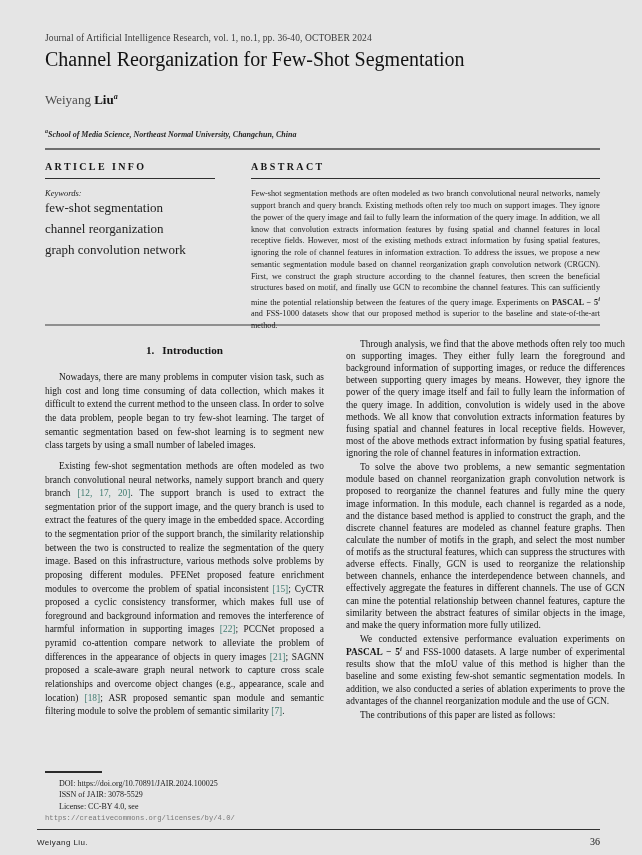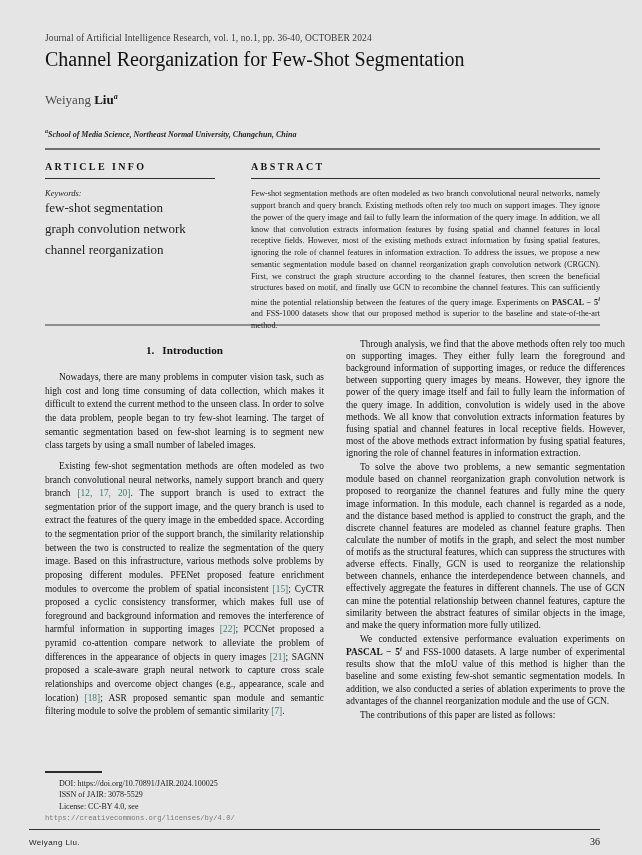--- a/index.html
+++ b/index.html
@@ -41,21 +41,21 @@
   .body-col p{text-indent:14px;}
   .col-left p{margin-bottom:7px;}
   .col-right p{margin-bottom:2px;}
   .sg-cite{color:var(--cite);}
   .sg-bi{font-weight:700;}
   .sg-sup{vertical-align:super;font-size:6.5px;font-style:italic;font-weight:700;}
   .sg-mono{font-family:"Liberation Mono", monospace;font-size:7.2px;color:var(--monourl);}
   .footnote{position:absolute;left:0;right:0;bottom:14px;text-align:left;overflow-wrap:break-word;}
   .fn-rule{width:57px;height:2px;background:#2b2b2b;margin-bottom:5px;}
   .footnote p{font-size:8px;line-height:1.45;text-indent:14px;margin:0;color:#1a1a1a;}
-  .page-footer{position:absolute;left:29px;right:42px;bottom:8px;}
+  .page-footer{position:absolute;left:37px;right:42px;bottom:8px;}
   .footer-rule{height:1.5px;background:#2f2f2f;margin-bottom:6px;}
   .footer-row{display:flex;justify-content:space-between;align-items:baseline;}
   .footer-author{font-family:"Liberation Sans", sans-serif;font-size:8px;color:#222;letter-spacing:.4px;}
   .footer-page{font-size:10px;color:#161616;}
 </style>
 </head>
 <body>
 
 <div class="page">
   <div class="content">
@@ -72,22 +72,22 @@
     </div>
 
     <div class="rule-top"></div>
 
     <div class="info-grid">
       <div class="info-col">
         <div class="col-heading">ARTICLE INFO</div>
         <div class="heading-rule"></div>
         <div class="keywords-label">Keywords:</div>
         <div class="keyword-item">few-shot segmentation</div>
+        <div class="keyword-item">channel reorganization</div>
         <div class="keyword-item">graph convolution network</div>
-        <div class="keyword-item">channel reorganization</div>
       </div>
       <div class="abs-col">
         <div class="col-heading">ABSTRACT</div>
         <div class="heading-rule"></div>
         <div class="abstract-text"><span>Few-shot segmentation methods are often modeled as two branch convolutional neural networks, namely support branch and query branch. Existing methods often rely too much on support images. They ignore the power of the query image and fail to fully learn the information of the query image. In addition, we all know that convolution extracts information features by fusing spatial and channel features in local receptive fields. However, most of the existing methods extract information by fusing spatial features, ignoring the role of channel features in information extraction. To address the issues, we propose a new semantic segmentation module based on channel reorganization graph convolution network (CRGCN). First, we construct the graph structure according to the channel features, then screen the beneficial structures based on motif, and finally use GCN to recombine the channel features. This can sufficiently mine the potential relationship between the features of the query image. Experiments on </span><span class="sg-bi">PASCAL − 5</span><span class="sg-sup">i</span><span> and FSS-1000 datasets show that our proposed method is superior to the baseline and state-of-the-art method.</span></div>
       </div>
     </div>
 
     <div class="rule-mid"></div>
 

